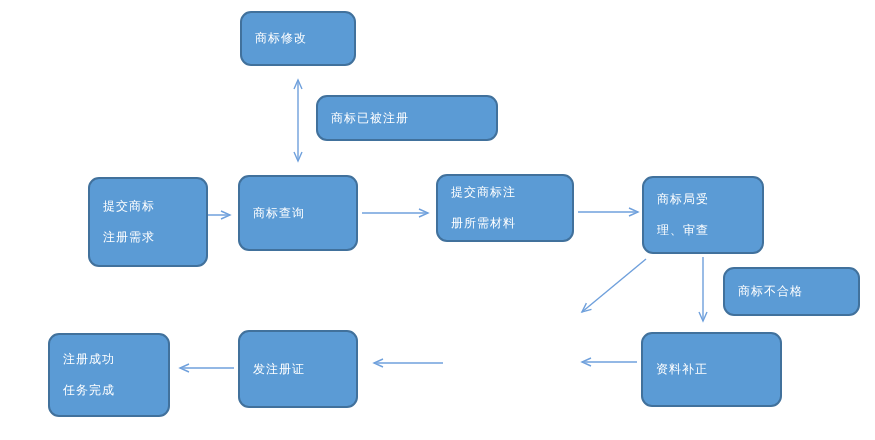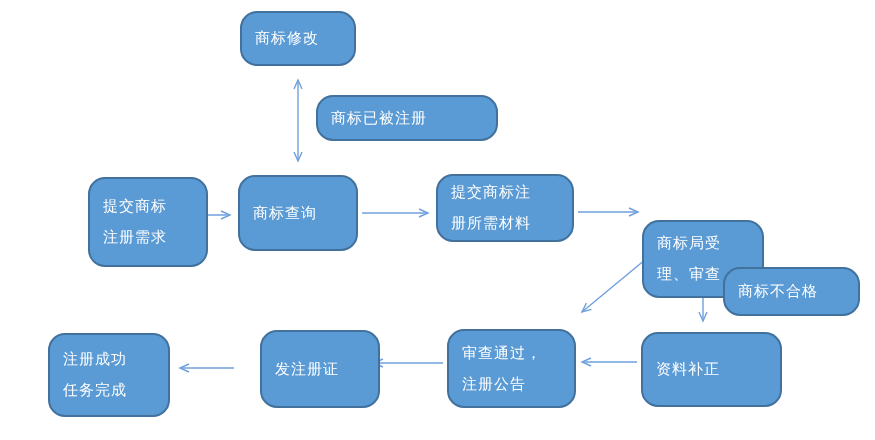--- a/index.html
+++ b/index.html
@@ -19,23 +19,23 @@
     width:875px;
     height:440px;
     background:var(--background);
     overflow:hidden;
   }
   .node{
     position:absolute;
     box-sizing:border-box;
     background:var(--box-fill);
     border:2px solid var(--box-border);
-    border-radius:17px;
+    border-radius:11px;
     color:var(--text);
-    font-size:15px;
+    font-size:12px;
     line-height:31px;
     letter-spacing:1px;
     white-space:pre-line;
     display:flex;
     align-items:center;
     justify-content:flex-start;
     text-align:left;
     padding-left:13px;
   }
   svg.connectors{
@@ -85,28 +85,26 @@
   <div class="node" style="left:316px;top:95px;width:182px;height:46px;">商标已被注册</div>
 
   <div class="node" style="left:48px;top:177px;width:120px;height:90px;margin-left:40px;">提交商标
 注册需求</div>
 
   <div class="node" style="left:238px;top:175px;width:120px;height:76px;">商标查询</div>
 
   <div class="node" style="left:436px;top:174px;width:138px;height:68px;">提交商标注
 册所需材料</div>
 
-  <div class="node" style="left:642px;top:176px;width:122px;height:78px;margin-top:44px;">商标局受
+  <div class="node" style="left:642px;top:176px;width:122px;height:78px;">商标局受
 理、审查</div>
 
   <div class="node" style="left:723px;top:267px;width:137px;height:49px;">商标不合格</div>
 
   <div class="node" style="left:641px;top:332px;width:141px;height:75px;">资料补正</div>
 
-  <div class="node" style="left:447px;top:329px;width:129px;height:79px;">审查通过，
-注册公告</div>
 
-  <div class="node" style="left:238px;top:330px;width:120px;height:78px;margin-left:22px;">发注册证</div>
+  <div class="node" style="left:238px;top:330px;width:120px;height:78px;">发注册证</div>
 
   <div class="node" style="left:48px;top:333px;width:122px;height:84px;">注册成功
 任务完成</div>
 
 </div>
 
 </body></html>

